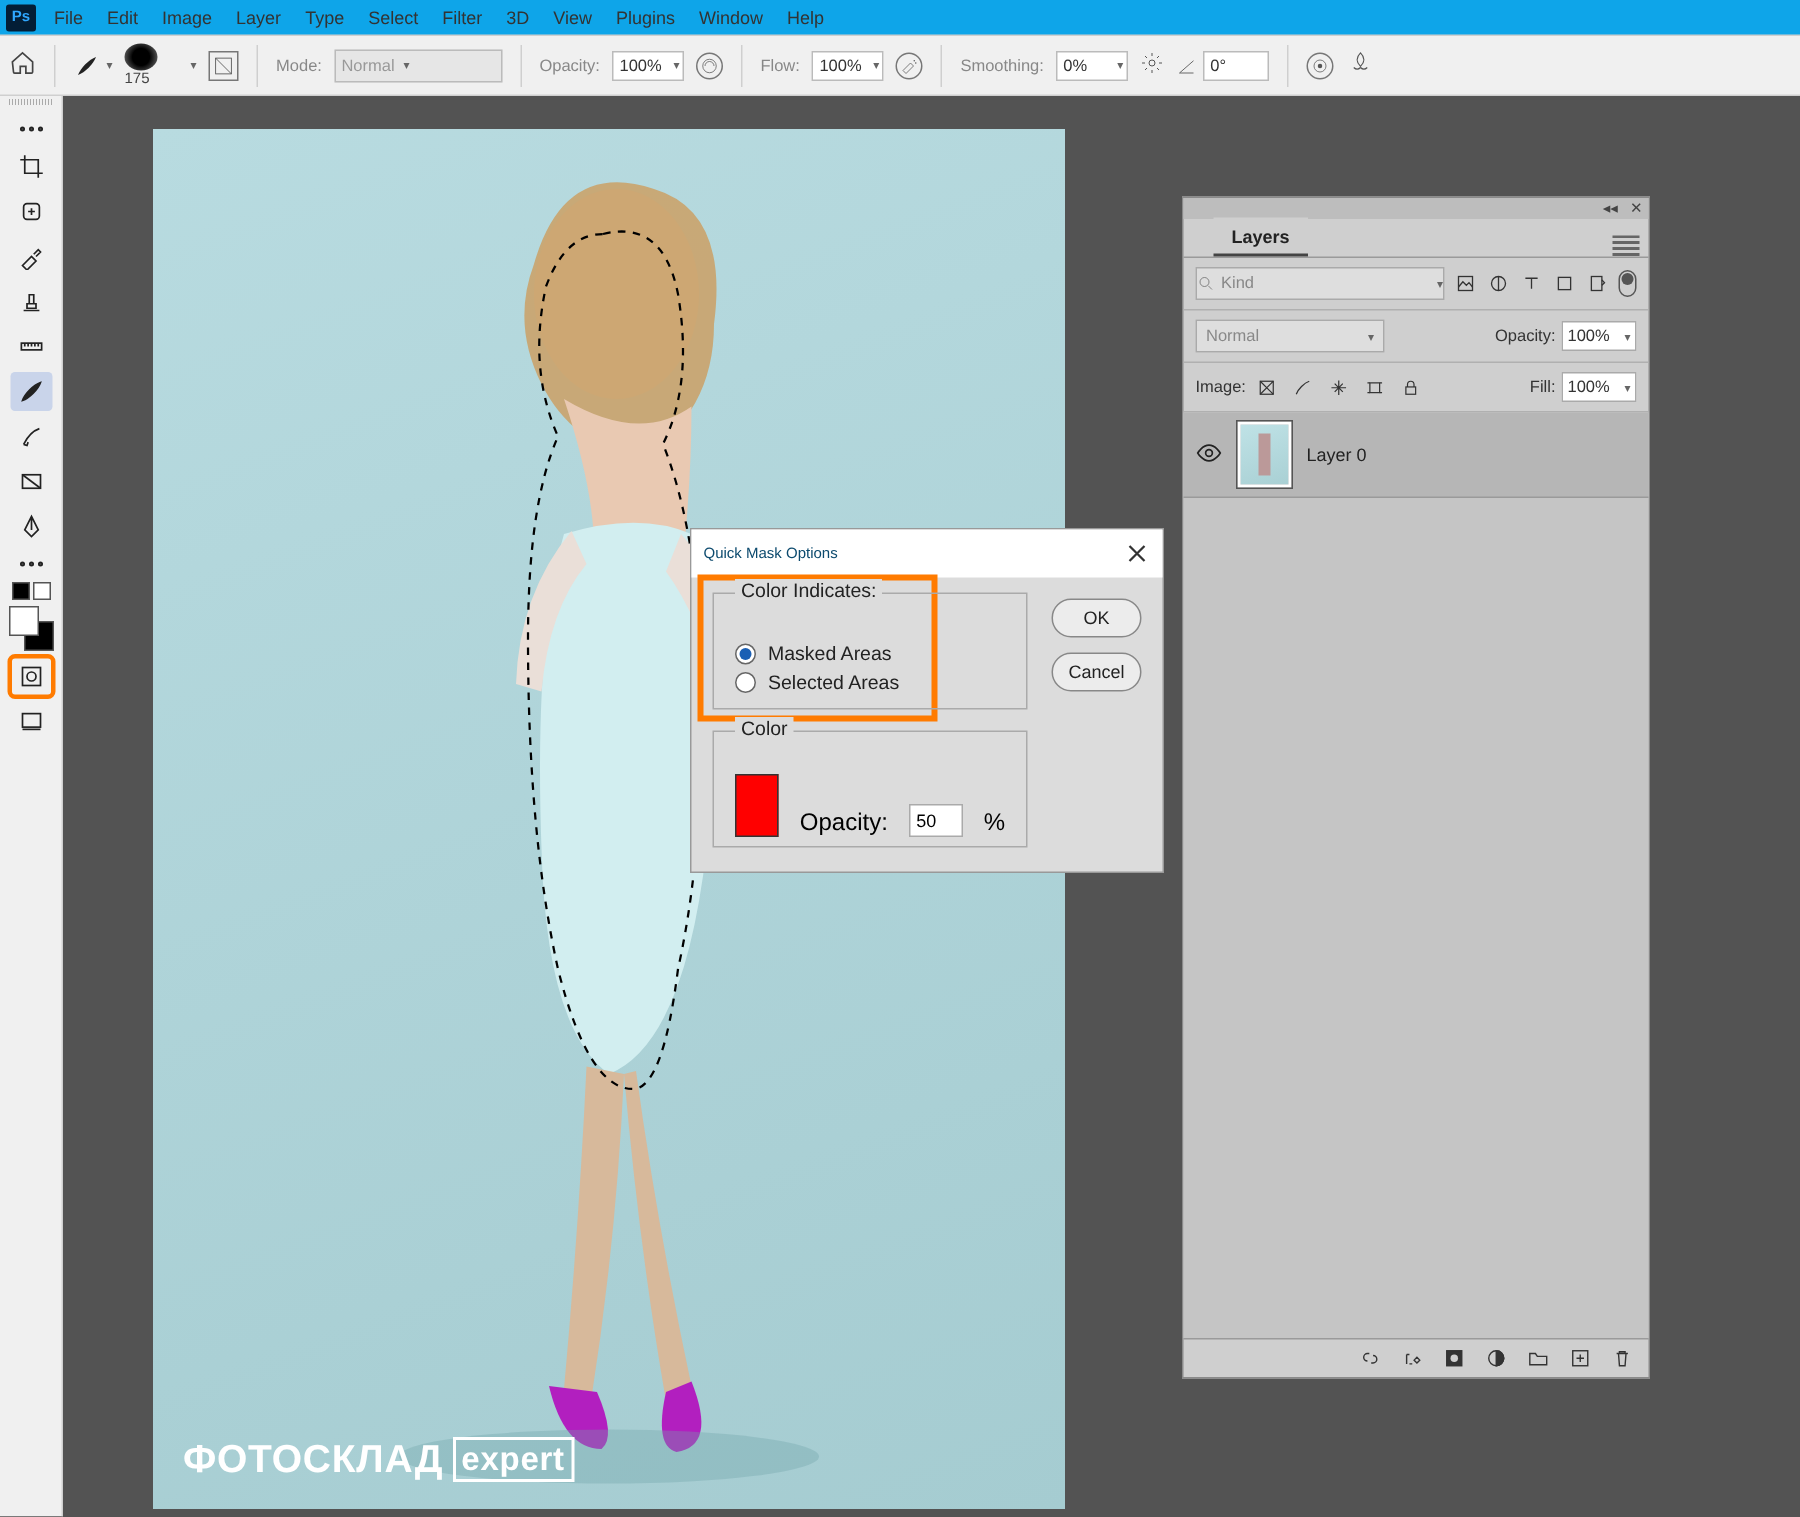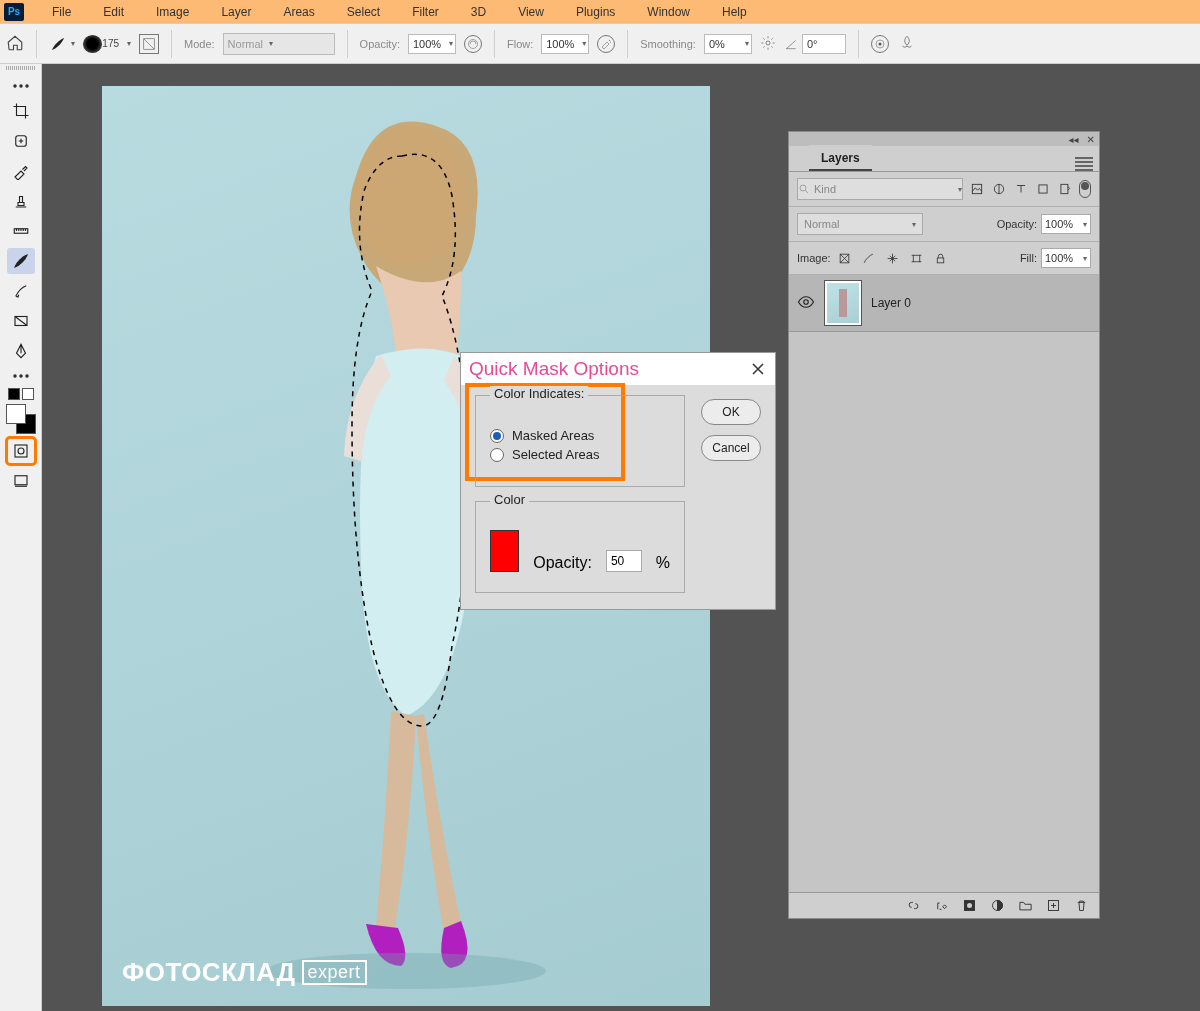--- a/index.html
+++ b/index.html
@@ -1,39 +1,39 @@
 <!DOCTYPE html>
 <html><head>
 <meta charset="utf-8">
 <style>
   * { box-sizing: border-box; margin: 0; padding: 0; font-family: "Segoe UI", Tahoma, sans-serif; }
   body { width: 1200px; height: 1011px; background: #535353; overflow: hidden; position: relative; }
 
   
   .menubar {
-    height: 24px; background: #fdba74; display: flex; align-items: center;
-    border-bottom: 1px solid #cfcfcf; font-size: 12px; color: #333; gap: 16px;
+    height: 24px; background: #0ea5e9; display: flex; align-items: center;
+    border-bottom: 1px solid #cfcfcf; font-size: 12px; color: #333;
   }
   .ps-logo {
     width: 20px; height: 18px; margin: 0 4px; background: #031e36;
     display: flex; align-items: center; justify-content: center;
     color: #2fa7ff; font-weight: bold; font-size: 10px; border-radius: 2px;
   }
   .menubar .menu-item { padding: 4px 8px; cursor: default; }
 
   
   .optbar {
     height: 40px; background: #f0f0f0; border-bottom: 1px solid #cfcfcf;
     display: flex; align-items: center; gap: 8px; padding: 0 6px; font-size: 11px; color: #555;
   }
   .optbar .vsep { width: 1px; height: 28px; background: #cfcfcf; margin: 0 4px; }
   .home-icon svg { width: 18px; height: 18px; }
   .brush-icon-block { display: flex; align-items: center; gap: 4px; }
   .caret { font-size: 8px; color: #666; }
-  .brush-preview-block { display: flex; flex-direction: row; align-items: center; width: 36px; }
+  .brush-preview-block { display: flex; flex-direction: column; align-items: flex-start; width: 36px; }
   .brush-dot { width: 22px; height: 18px; background: radial-gradient(circle,#000 40%,#555 80%,rgba(0,0,0,0) 100%); border-radius: 50%; }
   .brush-size { font-size: 10px; color: #444; }
   .pane-icon { width: 20px; height: 20px; border: 1px solid #777; display: flex; align-items: center; justify-content: center; }
   .opt-label { color: #888; }
   .opt-select { height: 22px; border: 1px solid #bbb; background: #fff; display: flex; align-items: center; padding: 0 4px; gap: 6px; color: #777; }
   .opt-select.disabled { background: #e6e6e6; color: #999; width: 112px; }
   .opt-input {
     height: 20px; width: 48px; border: 1px solid #bbb; background: #fff; display: flex;
     align-items: center; justify-content: space-between; padding: 0 2px 0 4px; color: #333;
   }
@@ -72,35 +72,35 @@
     background: linear-gradient(160deg,#b8dbe0,#a5ccd1);
   }
   .figure { position:absolute; left:50%; top:50%; transform:translate(-50%,-50%); }
   .selection {
     position: absolute; fill: none; stroke: #000; stroke-dasharray: 5 5; stroke-width: 1.5;
   }
   .watermark {
     position: absolute; left: 20px; bottom: 18px; color: #fff; font-weight: 800;
     font-size: 26px; letter-spacing: 0.5px; display: flex; align-items: center; gap: 6px;
   }
-  .watermark .ex { border: 2px solid #fff; padding: 0 4px; font-size: 18px; font-weight: 400; }
+  .watermark .ex { border: 2px solid #fff; padding: 0 4px; font-size: 22px; font-weight: 700; }
 
   
   .dialog {
     position: absolute; left: 460px; top: 352px; width: 316px; background: #dcdcdc;
     border: 1px solid #999;
   }
   .dlg-titlebar {
     height: 32px; background: #fff; display: flex; align-items: center; justify-content: space-between;
-    padding: 0 8px; font-size: 19px; color: #ec4899;
+    padding: 0 8px; font-size: 10px; color: #0c4a6e;
   }
   .dlg-close { width: 18px; height: 18px; display:flex; align-items:center; justify-content:center; }
   .dlg-body { padding: 10px 10px 16px 14px; position: relative; }
   .fieldset {
-    border: 1px solid #aaa; padding: 28px 14px 20px 14px; position: relative; width: 210px;
+    border: 1px solid #aaa; padding: 28px 14px 6px 14px; position: relative; width: 210px;
   }
   .fieldset .legend {
     position: absolute; top: -10px; left: 14px; background: #dcdcdc; padding: 0 4px;
     font-size: 13px; color: #222;
   }
   .radio-row { display: flex; align-items: center; gap: 8px; font-size: 13px; color: #222; margin: 4px 0; }
   .radio {
     width: 14px; height: 14px; border-radius: 50%; border: 1px solid #666; background: #fff;
     display:flex; align-items:center; justify-content:center;
   }
@@ -154,21 +154,21 @@
 </style>
 </head>
 <body>
 
 <div class="menubar">
   <div class="ps-logo">Ps</div>
   <div class="menu-item">File</div>
   <div class="menu-item">Edit</div>
   <div class="menu-item">Image</div>
   <div class="menu-item">Layer</div>
-  <div class="menu-item">Areas</div>
+  <div class="menu-item">Type</div>
   <div class="menu-item">Select</div>
   <div class="menu-item">Filter</div>
   <div class="menu-item">3D</div>
   <div class="menu-item">View</div>
   <div class="menu-item">Plugins</div>
   <div class="menu-item">Window</div>
   <div class="menu-item">Help</div>
 </div>
 
 <div class="optbar">

